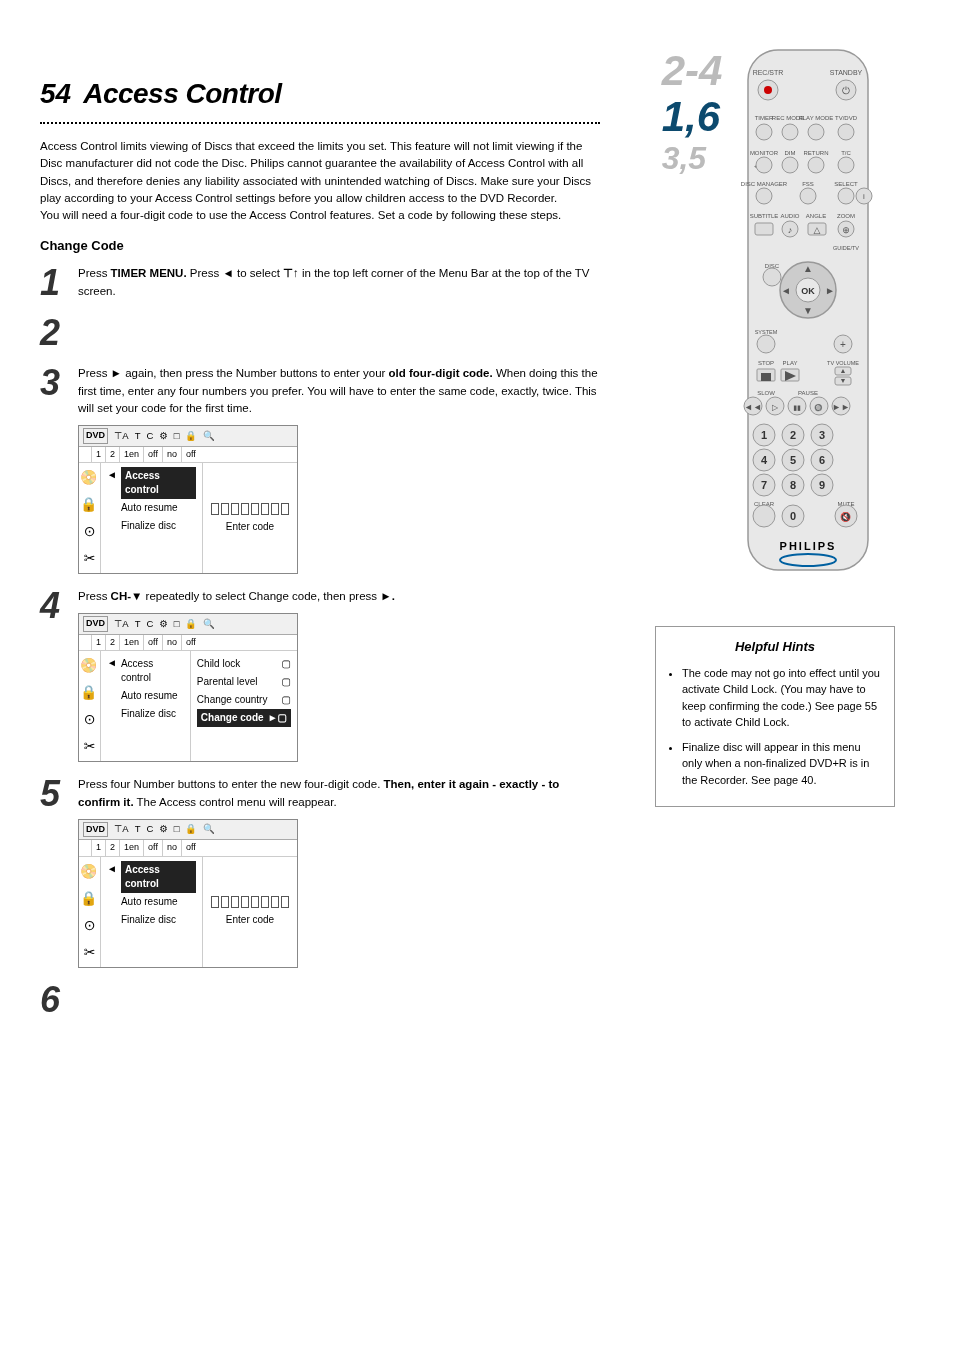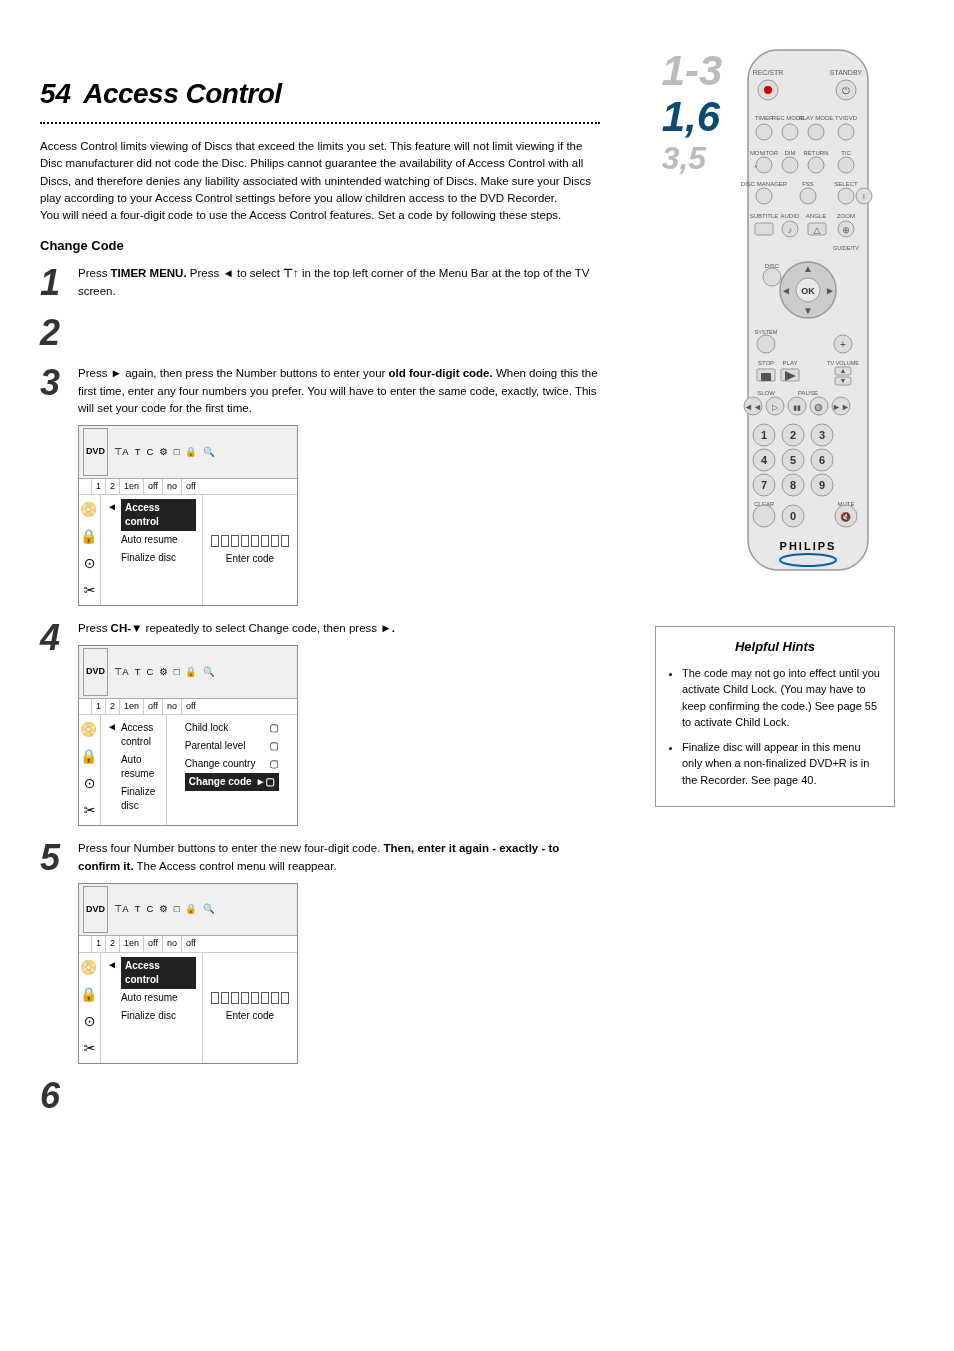--- a/index.html
+++ b/index.html
@@ -114,21 +114,21 @@
       padding: 2px 4px;
       gap: 6px;
       font-size: 9.5px;
       background: #f0f0f0;
     }
 
     .screen-top-bar .logo {
       font-size: 9px;
       font-weight: bold;
       border: 1px solid #999;
-      padding: 16px 2px;
+      padding: 0 2px;
     }
 
     .screen-body {
       display: flex;
       min-height: 70px;
     }
 
     .screen-sidebar {
       width: 22px;
       border-right: 1px solid #ccc;
@@ -339,21 +339,21 @@
             <div class="screen-main">
               <div style="display:flex; align-items:flex-start;">
                 <span style="margin-right:4px; font-size:10px;">◄</span>
                 <div>
                   <div class="menu-item">Access control</div>
                   <div class="menu-item">Auto resume</div>
                   <div class="menu-item">Finalize disc</div>
                 </div>
               </div>
             </div>
-            <div style="border-left:1px solid #ccc; padding: 4px 18px; font-size:10px; min-width:90px;">
+            <div style="border-left:1px solid #ccc; padding: 4px 6px; font-size:10px; min-width:90px;">
               <div class="menu-item">Child lock <span style="float:right;">▢</span></div>
               <div class="menu-item">Parental level <span style="float:right;">▢</span></div>
               <div class="menu-item">Change country <span style="float:right;">▢</span></div>
               <div class="menu-item selected" style="display:flex; align-items:center;">
                 <span style="font-weight:bold;">Change code</span>
                 <span style="margin-left:4px;">►▢</span>
               </div>
             </div>
           </div>
         </div>
@@ -424,21 +424,21 @@
       <div class="step-number">6</div>
     </div>
 
   </div>
 
   <div class="right-col">
 
     <div style="display:flex; align-items:flex-start; gap:6px; margin-bottom:16px;">
 
       <div style="display:flex; flex-direction:column; justify-content:flex-start; padding-top:10px;">
-        <div style="font-size:42px; font-weight:bold; font-style:italic; color:#bbb; line-height:1; margin-bottom:4px;">1-3</div>
+        <div style="font-size:42px; font-weight:bold; font-style:italic; color:#bbb; line-height:1; margin-bottom:4px;">2-4</div>
         <div style="font-size:42px; font-weight:bold; font-style:italic; color:#0c4a6e; line-height:1; margin-bottom:4px;">1,6</div>
         <div style="font-size:32px; font-weight:bold; font-style:italic; color:#bbb; line-height:1;">3,5</div>
       </div>
 
       <svg width="160" height="540" viewBox="0 0 160 540" xmlns="http://www.w3.org/2000/svg">
 
         <rect x="20" y="10" width="120" height="520" rx="30" ry="30" fill="#e8e8e8" stroke="#999" stroke-width="1.5"></rect>
 
         <text x="40" y="35" font-size="7" fill="#555" text-anchor="middle">REC/STR</text>
         <text x="118" y="35" font-size="7" fill="#555" text-anchor="middle">STANDBY</text>

